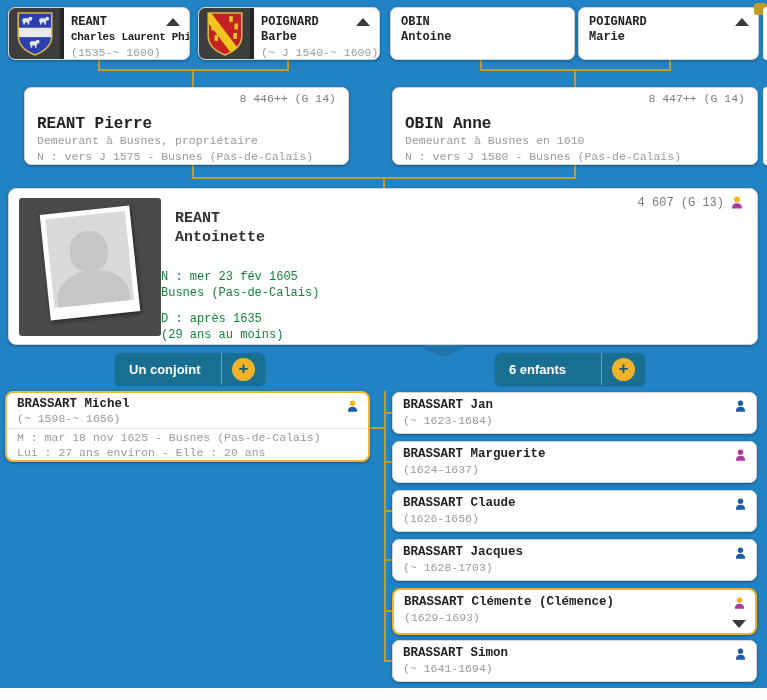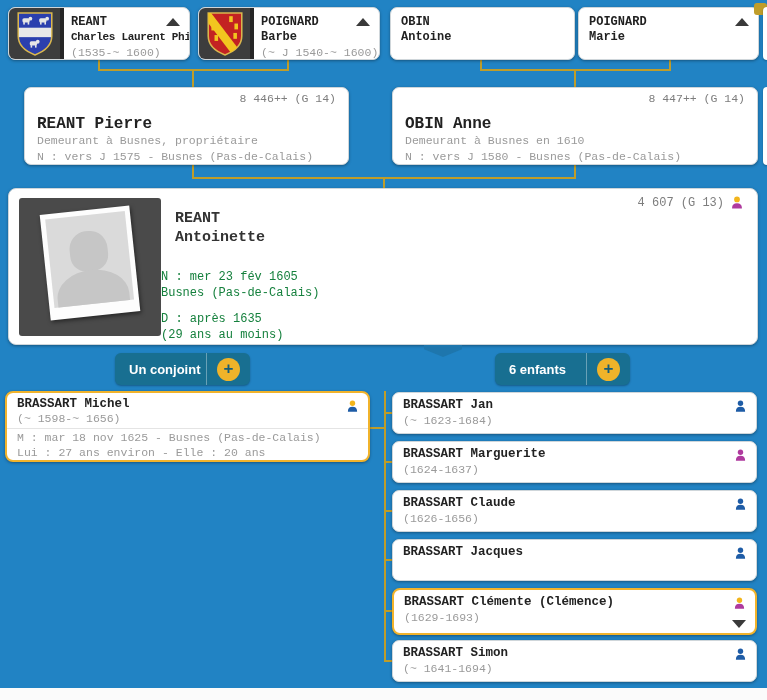--- a/index.html
+++ b/index.html
@@ -53,21 +53,21 @@
     background:#c6c6c6; border-radius:50% 50% 0 0; }
   .main-name { position:absolute; left:166px; top:20px; font-size:15px; font-weight:bold;
     color:#333; line-height:19px; }
   .main-details { position:absolute; left:152px; top:80px; font-size:12px; color:#15803d;
     line-height:16px; }
   .vgap { height:10px; }
   
   .union-tab { position:absolute; left:424px; top:345px; width:38px; height:12px;
     background:#1e76ad; clip-path:polygon(0 0,100% 0,100% 35%,50% 100%,0 35%); }
   
-  .tree-btn { position:absolute; top:353px; height:32px; width:135px;
+  .tree-btn { position:absolute; top:353px; height:32px; width:150px;
     background:#186f91; border-radius:6px; display:flex; align-items:center;
     color:#fff; font-size:13px; font-weight:bold; box-shadow:0 1px 2px rgba(0,0,0,.3);
     cursor:pointer; }
   .tree-btn .lbl { flex:1; padding-left:14px; }
   .tree-btn .plus-seg { width:44px; height:100%; border-left:1px solid rgba(255,255,255,.35);
     display:flex; align-items:center; justify-content:center; }
   .plus-circle { width:23px; height:23px; border-radius:50%; background:#efb32a;
     color:#135d7a; font-size:17px; font-weight:bold; text-align:center; line-height:22px;
     cursor:pointer; }
   
@@ -288,20 +288,21 @@
   <div class="card child-card" style="top:490px">
     <div class="name-b">BRASSART Claude</div>
     <div class="gray">(1626-1656)</div>
     <svg class="p-icon male corner-icon" width="15" height="15" viewBox="0 0 20 20">
       <circle class="head" cx="10" cy="5.6" r="3.6"></circle>
         <path class="body" d="M10 10.2 c-3.9 0 -6.1 2.2 -6.1 5.4 V17 h12.2 v-1.4 c0 -3.2 -2.2 -5.4 -6.1 -5.4 z"></path>
     </svg>
   </div>
   <div class="card child-card" style="top:539px">
     <div class="name-b">BRASSART Jacques</div>
+    <div class="gray">(~ 1628-1703)</div>
     <svg class="p-icon male corner-icon" width="15" height="15" viewBox="0 0 20 20">
       <circle class="head" cx="10" cy="5.6" r="3.6"></circle>
         <path class="body" d="M10 10.2 c-3.9 0 -6.1 2.2 -6.1 5.4 V17 h12.2 v-1.4 c0 -3.2 -2.2 -5.4 -6.1 -5.4 z"></path>
     </svg>
   </div>
   <div class="card selected child-card" style="top:588px;height:47px">
     <div class="name-b">BRASSART Clémente (Clémence)</div>
     <div class="gray">(1629-1693)</div>
     <svg class="p-icon female-sosa corner-icon" width="15" height="15" viewBox="0 0 20 20">
       <circle class="head" cx="10" cy="5.6" r="3.6"></circle>

